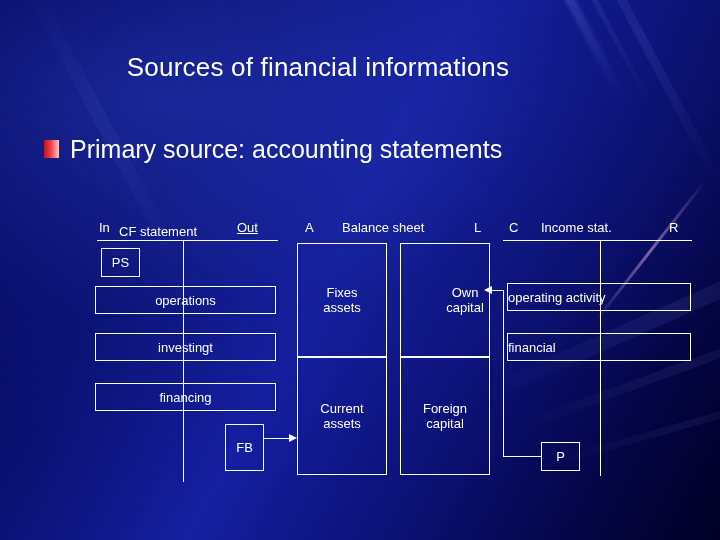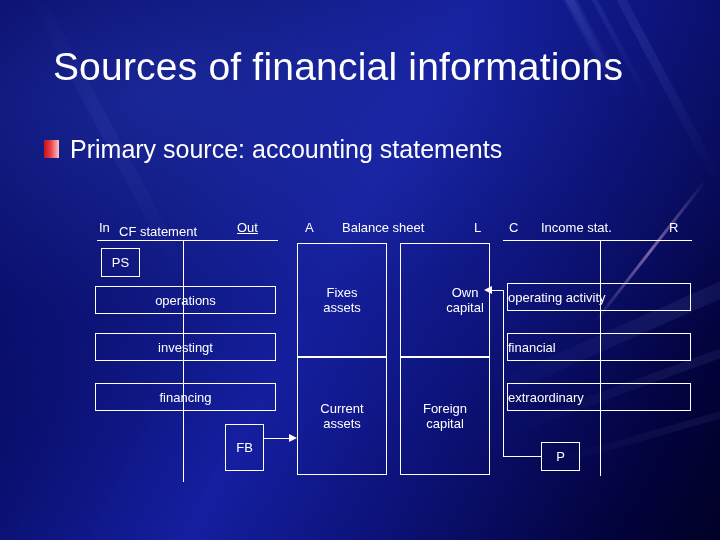--- a/index.html
+++ b/index.html
@@ -34,25 +34,24 @@
   .s7 { left: 540px; top: 420px;  width: 300px; height: 7px;  transform: rotate(-16deg); opacity: .35; }
   .s8 { left: 560px; top: 250px;  width: 180px; height: 3px;  transform: rotate(-52deg);
         background: linear-gradient(90deg, rgba(255,255,255,0) 0%, rgba(215,170,230,0.55) 50%, rgba(255,255,255,0) 100%); }
   .s9 { left: -60px; top: 120px;  width: 330px; height: 14px; transform: rotate(62deg); opacity: .28; }
 
   #title {
     position: absolute;
     left: 0; top: 48px;
     width: 636px;
     text-align: center;
-    font-size: 39px;
+    font-size: 26px;
     line-height: 38px;
     letter-spacing: 0.2px;
     white-space: nowrap;
-    margin-left: 20px;
   }
   #bullet-row {
     position: absolute;
     left: 44px; top: 134px;
     display: flex;
     align-items: center;
   }
   #bullet-marker {
     width: 15px; height: 18px;
     margin-right: 11px;
@@ -192,23 +191,20 @@
     <div class="hdr" style="left:669px; top:220px;">R</div>
     <div class="rule" style="left:503px; top:240px; width:189px;"></div>
     <div class="vline" style="left:600px; top:240px; height:236px;"></div>
 
     <div class="box left-text" style="left:507px; top:283px; width:184px; height:28px;">
       <span>operating activity</span>
     </div>
     <div class="box left-text" style="left:507px; top:333px; width:184px; height:28px;">
       <span>financial</span>
     </div>
-    <div class="box left-text" style="left:507px; top:383px; width:184px; height:28px;">
-      <span>extraordinary</span>
-    </div>
 
     <div class="box" style="left:541px; top:442px; width:39px; height:29px;">
       <span>P</span>
     </div>
 
     <div class="hline" style="left:503px; top:456px; width:39px;"></div>
     <div class="vline" style="left:503px; top:290px; height:167px;"></div>
     <div class="hline" style="left:492px; top:290px; width:12px;"></div>
     <div class="arrowhead arrow-left" style="left:484px; top:286px;"></div>
 

